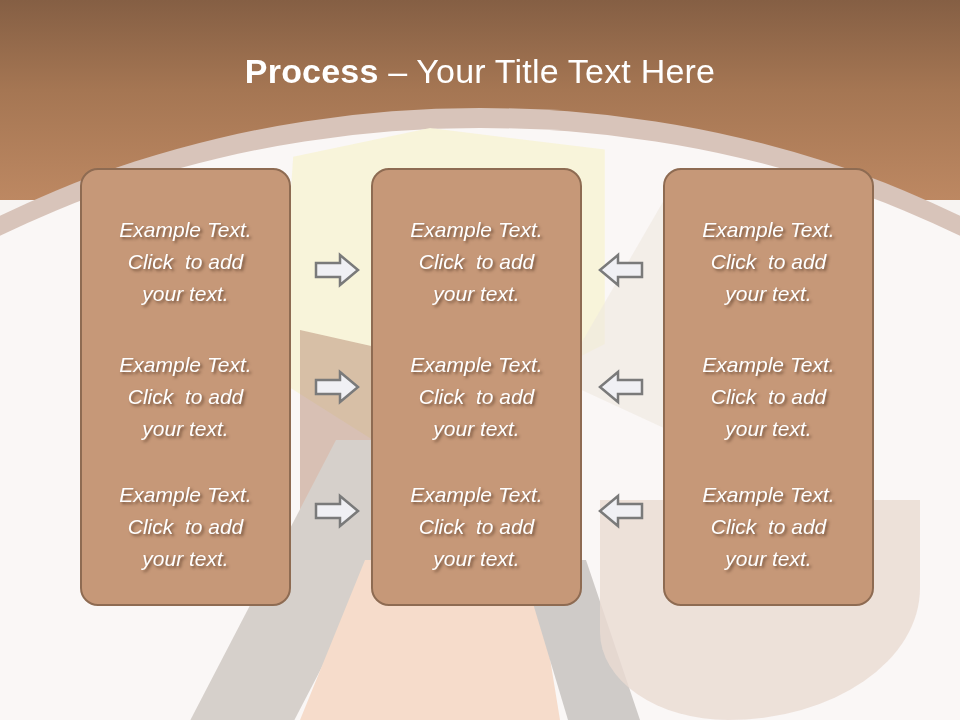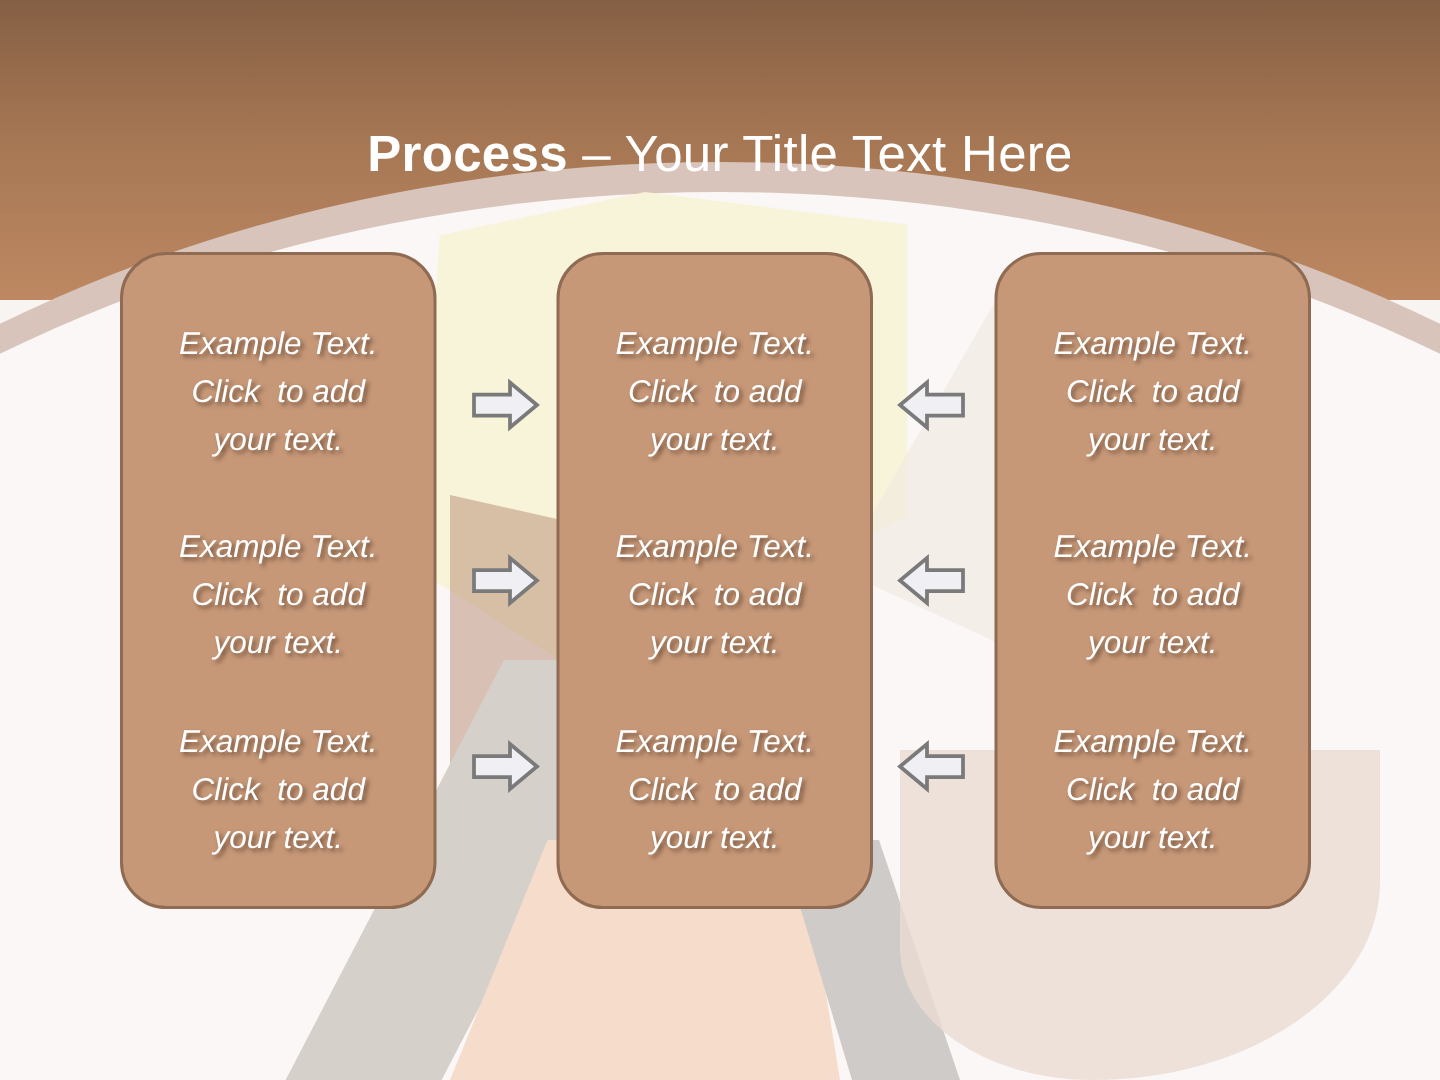--- a/index.html
+++ b/index.html
@@ -10,23 +10,23 @@
   .arc-outer { position:absolute; left:-420px; top:108px; width:1800px; height:1400px; border-radius:50%; background:#d8c4ba; }
   .arc-inner { position:absolute; left:-420px; top:128px; width:1800px; height:1400px; border-radius:50%; background:#faf7f6; }
   .pie-deco { position:absolute; }
   .slice-yellow { left:240px; top:128px; width:380px; height:360px; background:#f8f3d8; clip-path:polygon(14% 8%, 50% 0%, 96% 6%, 96% 60%, 40% 90%, 10% 70%); opacity:0.95; }
   .slice-gray1 { left:180px; top:440px; width:260px; height:300px; background:#d6d0cb; clip-path:polygon(60% 0%,100% 0%,40% 100%,0% 100%); }
   .slice-orange { left:300px; top:560px; width:260px; height:160px; background:#f6dccb; clip-path:polygon(25% 0%,90% 0%,100% 100%,0% 100%); }
   .slice-gray2 { left:520px; top:560px; width:120px; height:160px; background:#cfcbc8; clip-path:polygon(0% 0%,55% 0%,100% 100%,40% 100%); }
   .slice-beige { left:600px; top:500px; width:320px; height:220px; background:#eadbd2; border-radius:0 0 60% 40%; opacity:0.8; }
   .slice-cream { left:560px; top:200px; width:260px; height:300px; background:#efe7e0; clip-path:polygon(40% 0%,100% 20%,100% 100%,0% 60%); opacity:0.6; }
   .slice-dark { left:300px; top:330px; width:160px; height:180px; background:#b58a72; clip-path:polygon(0% 0%,100% 20%,100% 60%,0% 100%); opacity:0.5; }
-  .title { position:absolute; left:0; top:52px; width:960px; text-align:center; color:#fff; font-size:34px; letter-spacing:0.2px;margin-top:32px; }
+  .title { position:absolute; left:0; top:52px; width:960px; text-align:center; color:#fff; font-size:34px; letter-spacing:0.2px; }
   .title .bold { font-weight:bold; }
-  .box { position:absolute; top:168px; width:211px; height:438px; background:#c69878; border:2px solid #8e6b52; border-radius:31px; box-sizing:border-box; }
+  .box { position:absolute; top:168px; width:211px; height:438px; background:#c69878; border:2px solid #8e6b52; border-radius:18px; box-sizing:border-box; }
   .box .item { position:absolute; left:0; width:100%; text-align:center; color:#fff; font-style:italic; font-size:21px; line-height:32px; text-shadow:2px 2px 3px rgba(60,35,20,0.6); }
   .arrow { position:absolute; width:46px; height:36px; }
 </style>
 </head>
 <body>
 
 <div class="bg">
   <div class="header-band"></div>
   <div class="arc-outer"></div>
   <div class="arc-inner"></div>

